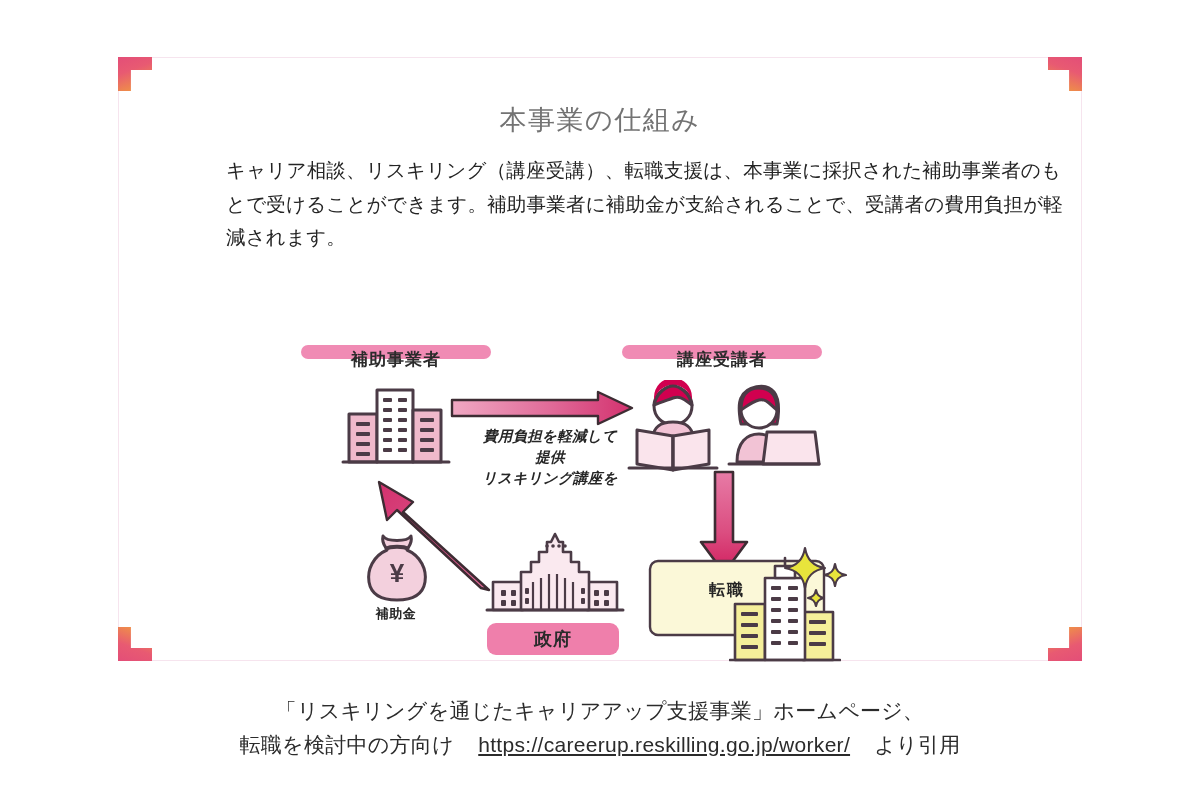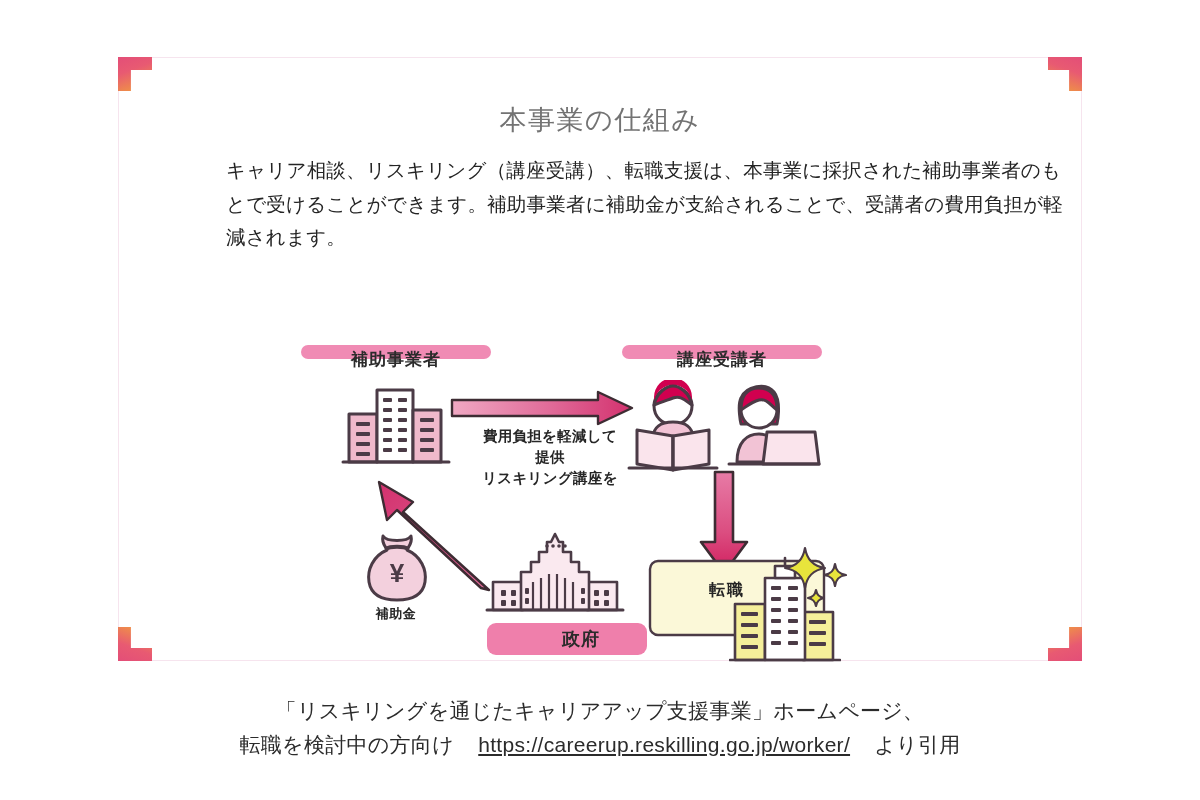--- a/index.html
+++ b/index.html
@@ -99,33 +99,33 @@
     height: 14px;
   }
   .pill-provider { left: 182px; top: 65px; width: 190px; }
   .pill-learner  { left: 503px; top: 65px; width: 200px; }
   .pill-gov {
     left: 368px; top: 343px; width: 132px;
     background: #ef7fab;
     border-radius: 9px;
     height: 32px; line-height: 32px;
     font-size: 18px;
-    padding-left: 28px;
   }
 
   .arrow-label {
     left: 336px;
     top: 146px;
     width: 190px;
     text-align: center;
     font-size: 14.5px;
     font-weight: bold;
     line-height: 1.45;
     color: #262626;
     letter-spacing: 0.3px;
+    font-style: italic;
   }
   .subsidy-label {
     left: 222px;
     top: 325px;
     width: 110px;
     text-align: center;
     font-size: 13px;
     font-weight: bold;
     color: #262626;
     letter-spacing: 0.5px;

